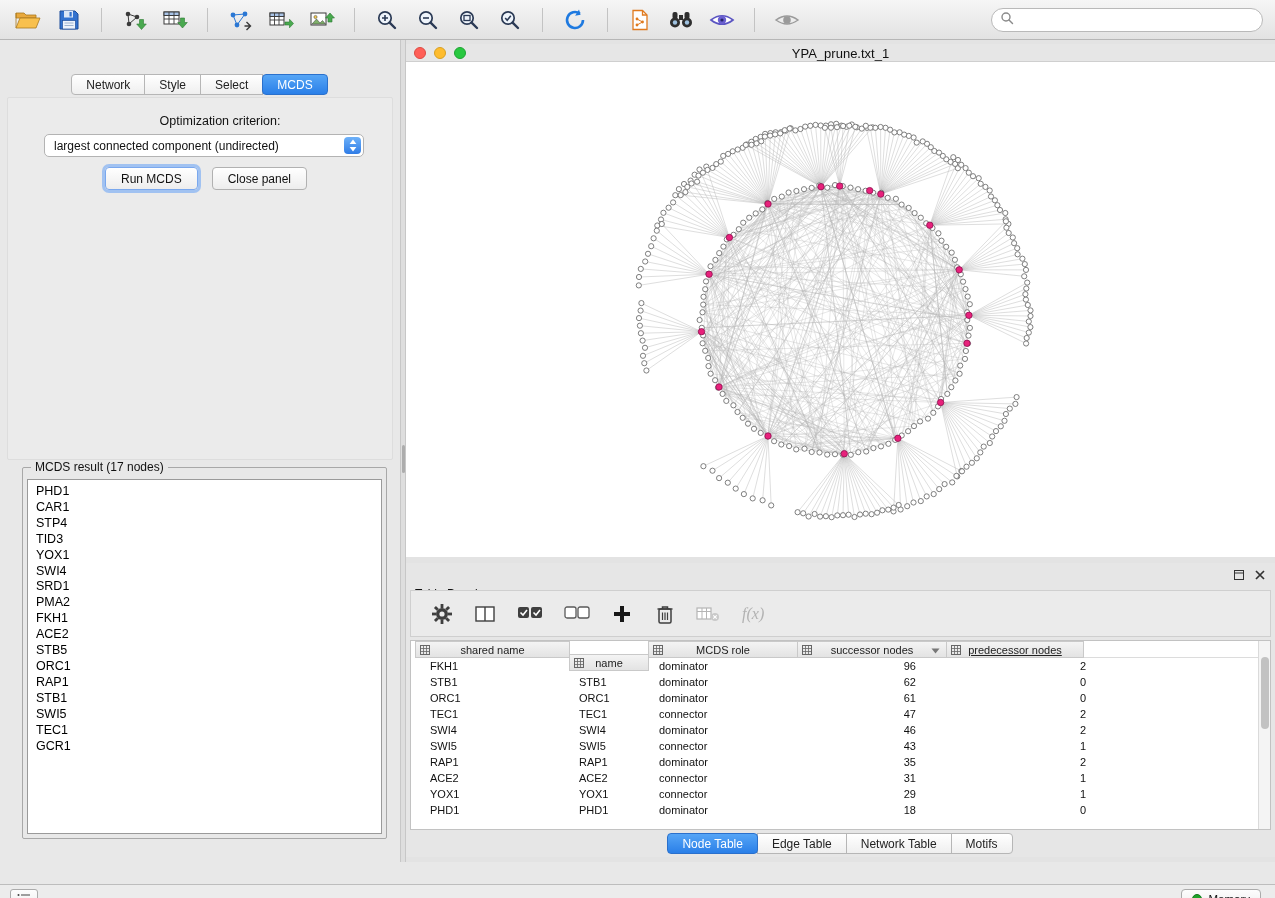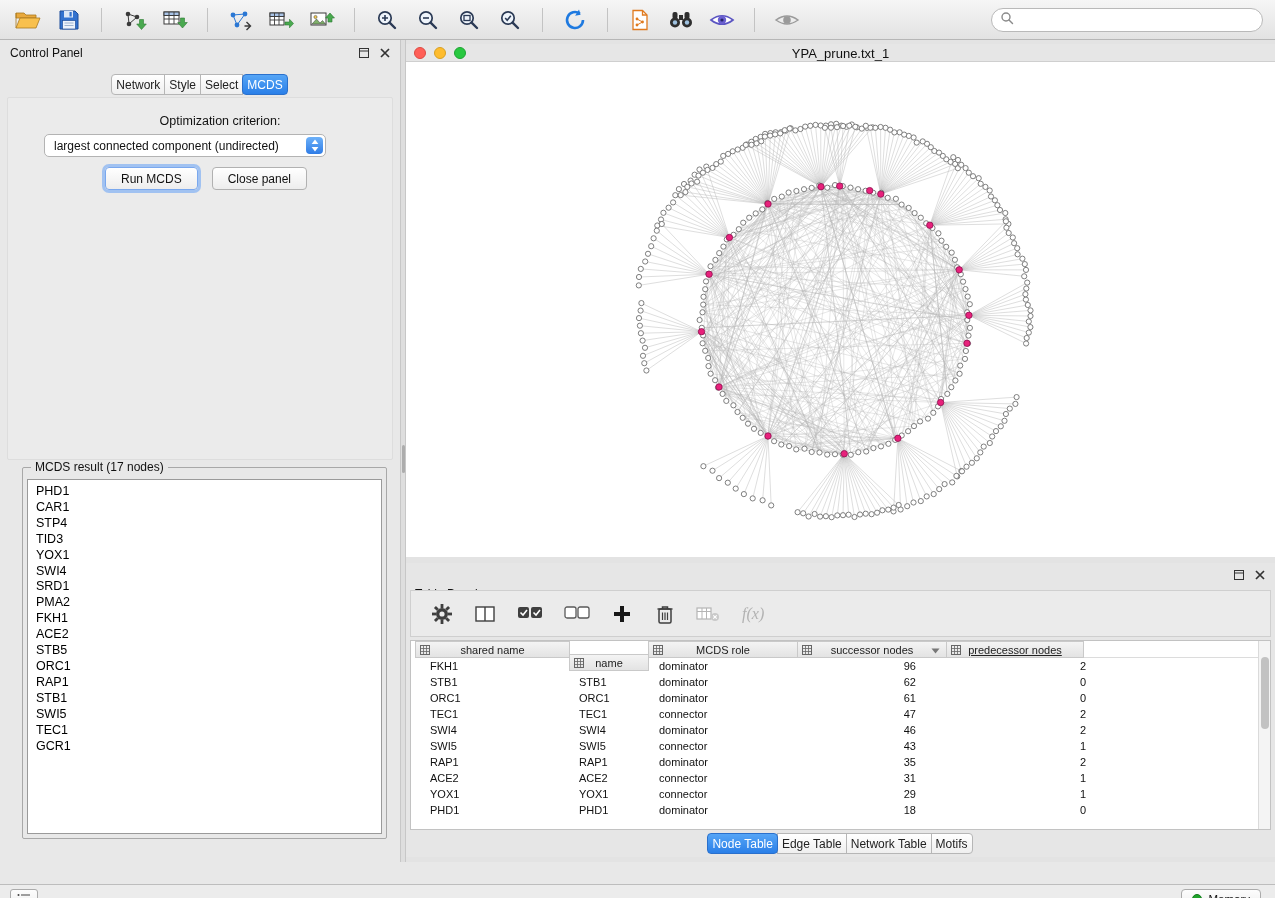--- a/index.html
+++ b/index.html
@@ -29,34 +29,34 @@
 
   
   .control-panel { position:absolute; top:40px; left:0; width:400px; height:822px; background:#e8e8e8; }
   .panel-header { position:absolute; top:0; left:0; right:0; height:26px; }
   .panel-title { position:absolute; left:10px; top:6px; font-size:12px; color:#111; }
   .win-ctrls { position:absolute; right:10px; top:7px; display:flex; gap:10px; }
   .win-ctrl { width:11px; height:11px; display:flex; align-items:center; justify-content:center; }
 
   .cp-tabs { position:absolute; top:34px; left:0; right:0; display:flex; justify-content:center; }
   .seg-tab {
-    font-size:12px; padding:3px 4px; background:linear-gradient(#ffffff,#efefef);
+    font-size:12px; padding:3px 14px; background:linear-gradient(#ffffff,#efefef);
     border:1px solid #b6b6b6; margin-left:-1px; color:#222; height:21px;
   }
   .seg-tab:first-child { border-radius:4px 0 0 4px; }
   .seg-tab:last-child  { border-radius:0 4px 4px 0; }
   .seg-tab.selected {
     background:linear-gradient(#55a5f6,#2a7fe8); color:#fff;
     border-color:#2a70cc; border-radius:4px; position:relative; z-index:2;
   }
   .cp-card { position:absolute; top:57px; left:7px; right:7px; height:363px;
     background:#ebebeb; border:1px solid #dddddd; border-radius:2px; }
   .opt-label { position:absolute; top:74px; left:0; right:0; text-align:center; font-size:12.5px; color:#111;padding-left:40px; }
   .dropdown {
-    position:absolute; top:94px; left:44px; width:282px; height:23px; background:#fff;
+    position:absolute; top:94px; left:44px; width:320px; height:23px; background:#fff;
     border:1px solid #b3b3b3; border-radius:5px;
   }
   .dropdown .dd-value { position:absolute; left:9px; top:4px; font-size:12px; color:#111; white-space:nowrap; }
   .dropdown .stepper {
     position:absolute; right:2px; top:2px; width:17px; height:17px; border-radius:4px;
     background:linear-gradient(#6db1f9,#2f7ce6); display:flex; align-items:center; justify-content:center;
   }
   .btn-row { position:absolute; top:127px; left:0; right:0; display:flex; justify-content:center; gap:14px;padding-left:12px; }
   .btn {
     height:23px; padding:0 15px; border:1px solid #b1b1b1; border-radius:4px;
@@ -269,36 +269,20 @@
     <div class="searchbox">
       <span><svg width="14" height="14" viewBox="0 0 14 14">
             <circle cx="6" cy="6" r="4" fill="none" stroke="#8a8a8a" stroke-width="1.4"></circle>
             <path d="M9 9 l3.5 3.5" stroke="#8a8a8a" stroke-width="1.4" stroke-linecap="round"></path>
           </svg></span>
       <input type="text" placeholder="" style="">
     </div>
   </div>
 
   <div class="control-panel">
-    <div class="panel-header">
-      <span class="panel-title">Control Panel</span>
-      <span class="win-ctrls">
-        <span class="win-ctrl">
-            <svg width="10" height="10">
-              <rect x="0.5" y="0.5" width="9" height="9" fill="none" stroke="#333"></rect>
-              <path d="M0.5 3 h9" stroke="#333"></path>
-            </svg>
-          </span>
-        <span class="win-ctrl">
-            <svg width="10" height="10">
-              <path d="M1 1 L9 9 M9 1 L1 9" stroke="#333" stroke-width="1.7"></path>
-            </svg>
-          </span>
-      </span>
-    </div>
     <div class="cp-tabs">
         <div class="seg-tab">Network</div>
         <div class="seg-tab">Style</div>
         <div class="seg-tab">Select</div>
         <div class="seg-tab selected">MCDS</div>
       </div>
     <div class="cp-card"></div>
     <div class="opt-label">Optimization criterion:</div>
     <div class="dropdown">
       <span class="dd-value">largest connected component (undirected)</span>

